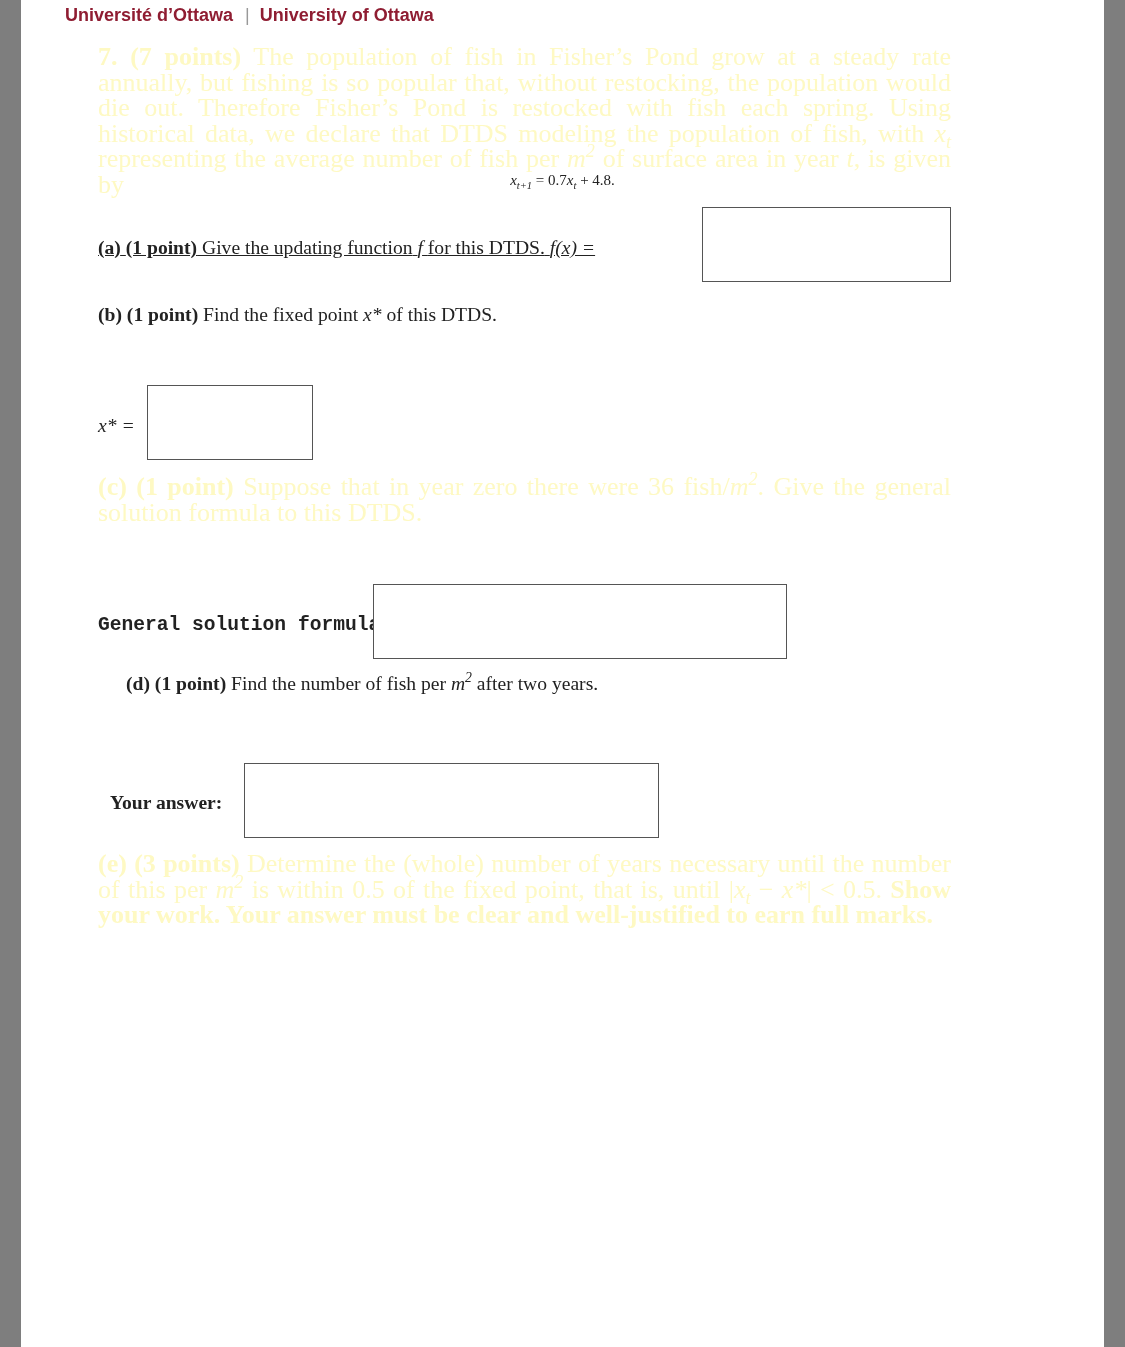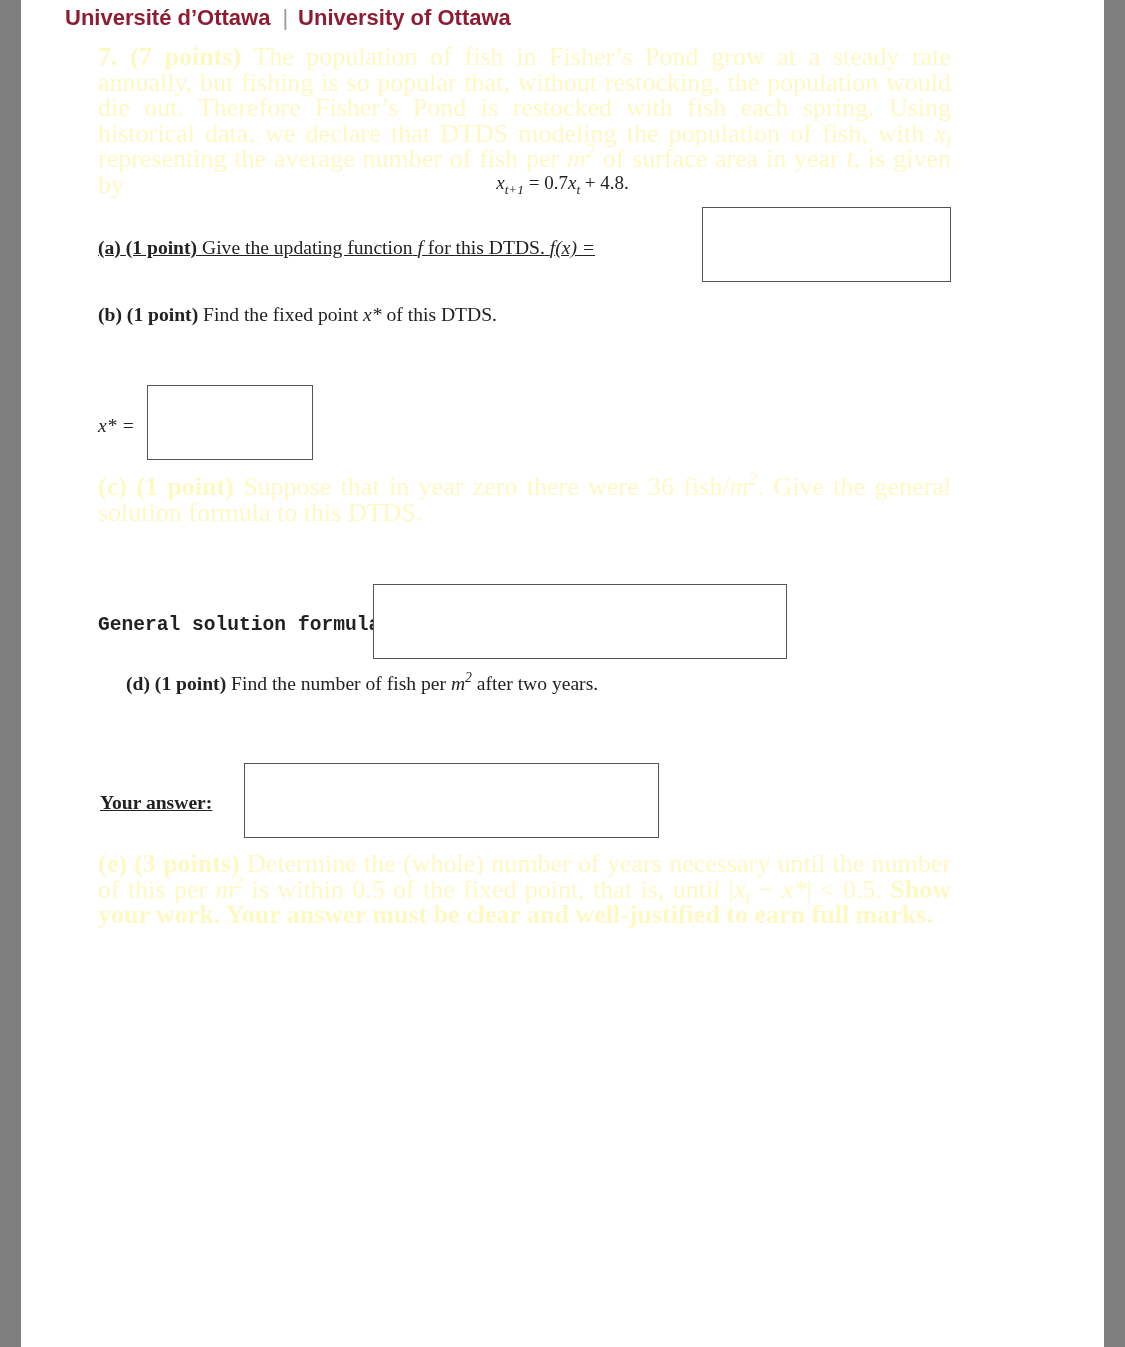--- a/index.html
+++ b/index.html
@@ -12,35 +12,35 @@
     .page {
       position:absolute; left:21px; top:0; width:1083px; height:1347px;
       background:#ffffff;
     }
     .gutter-left { position:absolute; left:0; top:0; width:21px; height:1347px; background:#7e7e7e; }
     .gutter-right { position:absolute; right:0; top:0; width:21px; height:1347px; background:#7e7e7e; }
 
     .header {
       position:absolute; left:65px; top:5px; height:24px;
       font-family:"Liberation Sans", sans-serif; font-weight:bold;
-      font-size:22px; color:#8f1d32; white-space:nowrap; letter-spacing:0;
+      font-size:18px; color:#8f1d32; white-space:nowrap; letter-spacing:0;
     }
     .header .sep { color:#999; font-weight:normal; margin:0 10px 0 12px; }
 
     .txt {
       position:absolute; left:98px; width:853px;
       font-family:"Liberation Serif", serif; font-size:26px; line-height:25.5px;
       text-align:justify; color:#fef9c3;
     }
     .b { font-weight:bold; }
     .m { font-style:italic; }
     sub, sup { font-size:0.7em; line-height:0; }
     .eq {
       position:absolute; left:0; width:1125px; top:172px; text-align:center;
-      font-family:"Liberation Serif", serif; font-size:19px; color:#222;
+      font-family:"Liberation Serif", serif; font-size:15px; color:#222;
     }
     .box {
       position:absolute; border:1.3px solid #555; background:#fff;
       box-sizing:border-box;
     }
     .lbl {
       position:absolute; font-family:"Liberation Serif", serif; font-size:19.6px; color:#222;
       white-space:nowrap;
     }
   </style>
@@ -98,21 +98,21 @@
 <div class="lbl b" style="left:98px; top:614px;font-family:Liberation Mono, monospace;">General solution formula:</div>
 <div class="box" style="left:373px; top:584px; width:414px; height:75px;"></div>
 
 <div class="lbl" style="left:98px; top:673px;margin-left:28px;">
   <span class="b">(d)</span>
   <span class="b">(1 point)</span>
   <span>Find the number of fish per</span>
   <span class="m"><span>m</span><sup>2</sup></span>
   <span>after two years.</span>
 </div>
-<div class="lbl b" style="left:100px; top:792px;text-decoration:underline;">Your answer:</div>
+<div class="lbl b" style="left:110px; top:792px;">Your answer:</div>
 <div class="box" style="left:244px; top:763px; width:415px; height:75px;"></div>
 
 <div class="txt" style="top:851px;">
   <span class="b">(e)</span>
   <span class="b">(3 points)</span>
   <span>Determine the (whole) number of years necessary until the number of this per</span>
   <span class="m"><span>m</span><sup>2</sup></span>
   <span>is within 0.5 of the fixed point, that is, until |</span><span class="m">x</span><sub class="m">t</sub><span> − </span><span class="m">x*</span><span>| &lt; 0.5.</span>
   <span class="b">Show your work. Your answer must be clear and well-justified to earn full marks.</span>
 </div>

